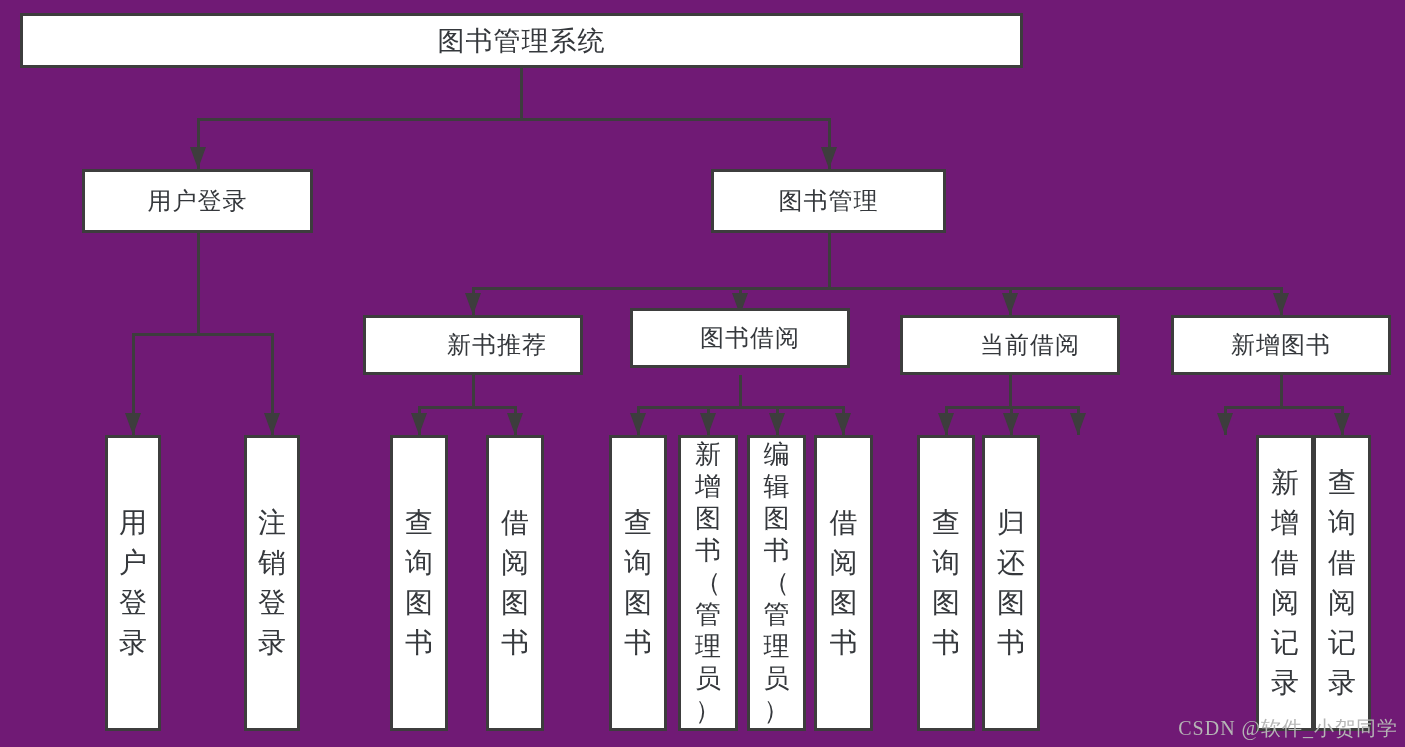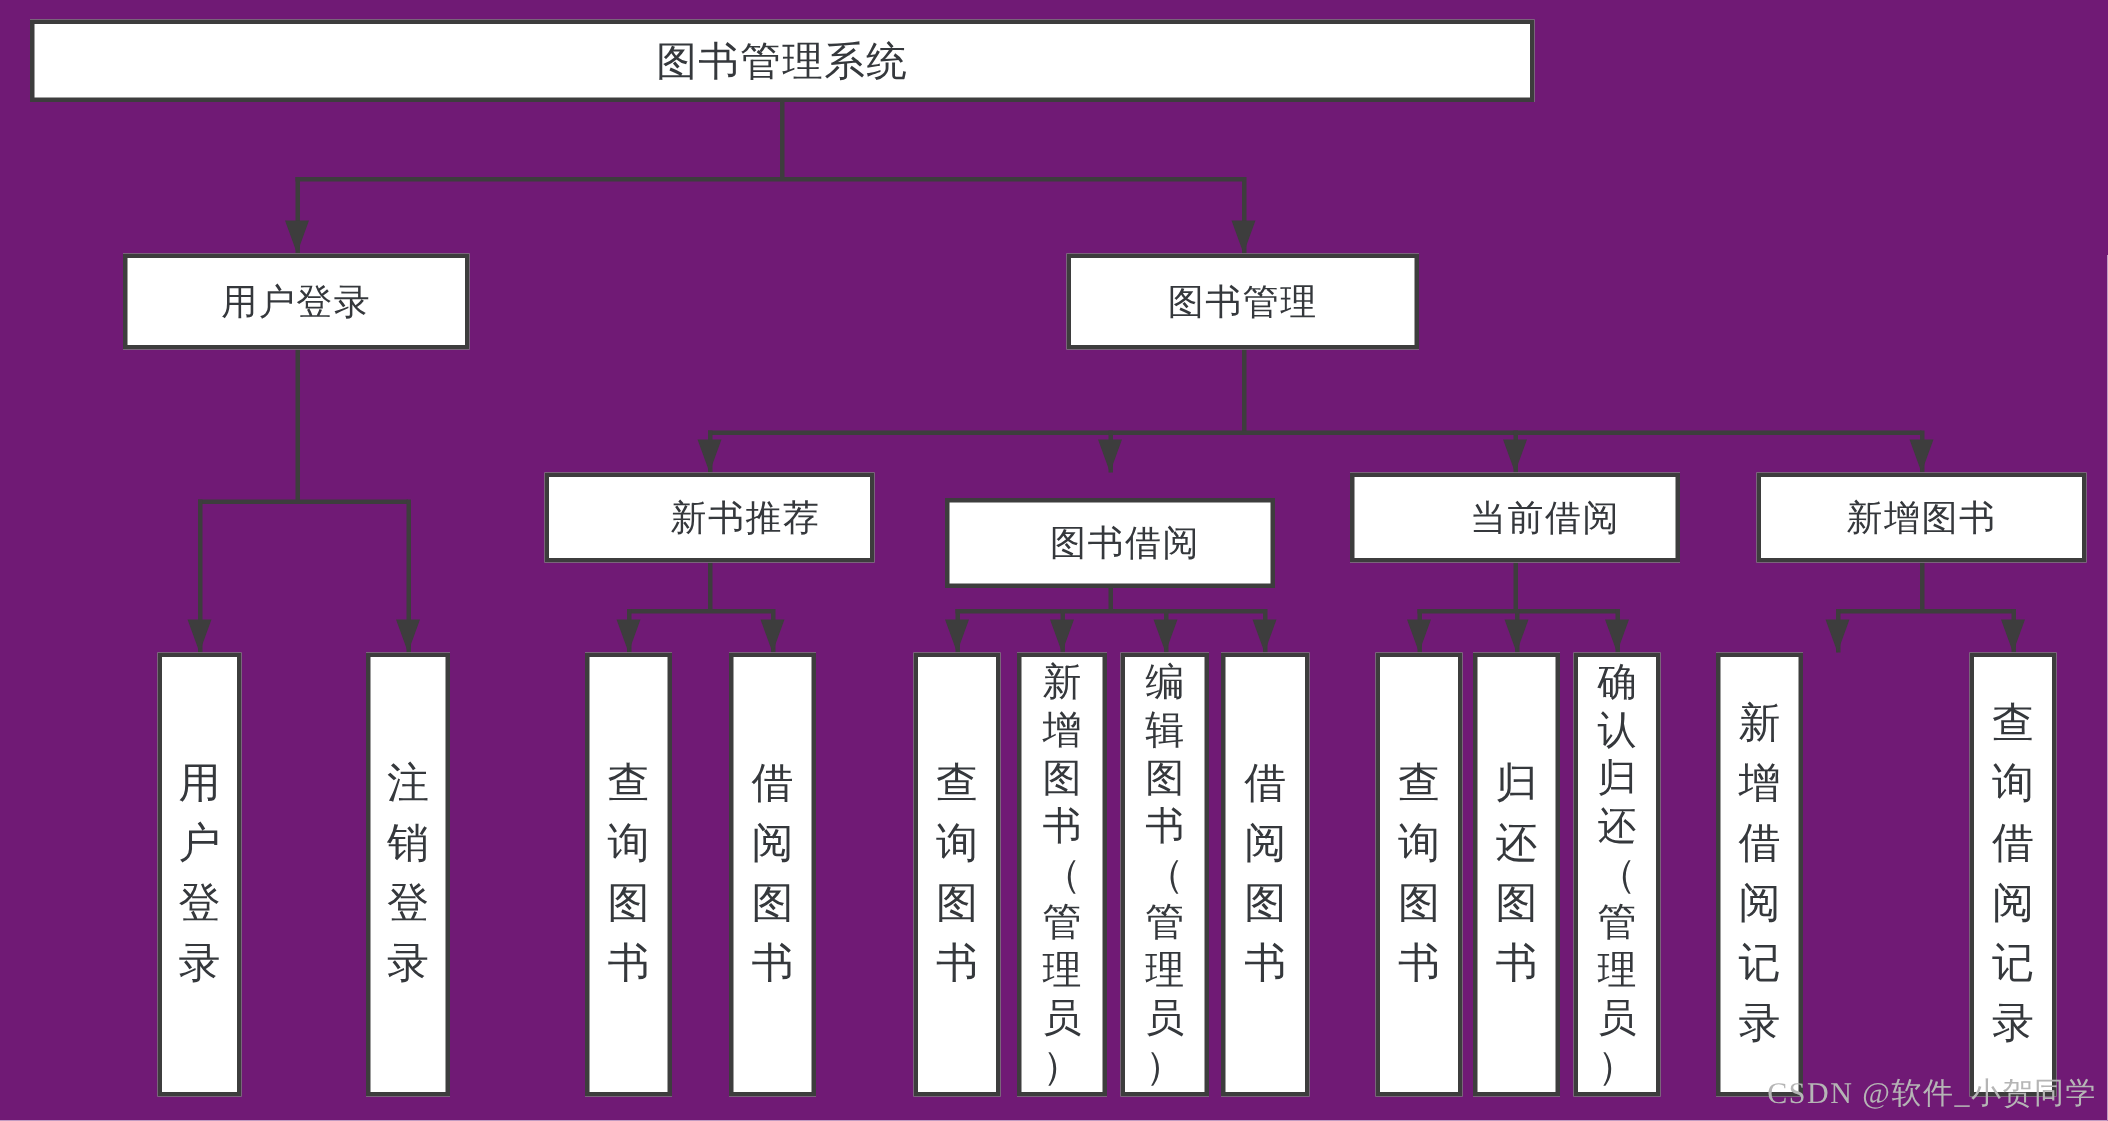--- a/index.html
+++ b/index.html
@@ -97,21 +97,21 @@
   <div class="vl" style="left:1341px;top:406px;height:29px;"></div>
   <div class="ah" style="left:1217px;top:413px;"></div>
   <div class="ah" style="left:1334px;top:413px;"></div>
 
   <div class="box hbox rootbox" style="left:20px;top:13px;width:1003px;height:55px;">图书管理系统</div>
 
   <div class="box hbox" style="left:82px;top:169px;width:231px;height:64px;">用户登录</div>
   <div class="box hbox" style="left:711px;top:169px;width:235px;height:64px;">图书管理</div>
 
   <div class="box hbox" style="left:363px;top:315px;width:220px;height:60px;padding-left:48px;">新书推荐</div>
-  <div class="box hbox" style="left:630px;top:332px;width:220px;height:60px;padding-left:20px;">图书借阅</div>
+  <div class="box hbox" style="left:630px;top:308px;width:220px;height:60px;padding-left:20px;">图书借阅</div>
   <div class="box hbox" style="left:900px;top:315px;width:220px;height:60px;padding-left:40px;">当前借阅</div>
   <div class="box hbox" style="left:1171px;top:315px;width:220px;height:60px;">新增图书</div>
 
   <div class="box vbox" style="left:105px;top:435px;width:56px;height:296px;">
       <span>用户登录</span>
     </div>
   <div class="box vbox" style="left:244px;top:435px;width:56px;height:296px;">
       <span>注销登录</span>
     </div>
 
@@ -134,25 +134,22 @@
   <div class="box vbox" style="left:814px;top:435px;width:59px;height:296px;">
       <span>借阅图书</span>
     </div>
 
   <div class="box vbox" style="left:917px;top:435px;width:58px;height:296px;">
       <span>查询图书</span>
     </div>
   <div class="box vbox" style="left:982px;top:435px;width:58px;height:296px;">
       <span>归还图书</span>
     </div>
-  <div class="box vbox long" style="left:1049px;top:435px;width:58px;height:296px;">
-      <span>确认归还（管理员）</span>
-    </div>
 
-  <div class="box vbox" style="left:1144px;top:435px;width:58px;height:296px;">
+  <div class="box vbox" style="left:1256px;top:435px;width:58px;height:296px;">
       <span>新增借阅记录</span>
     </div>
   <div class="box vbox" style="left:1313px;top:435px;width:58px;height:296px;">
       <span>查询借阅记录</span>
     </div>
 
   <div class="watermark">CSDN @软件_小贺同学</div>
 
 </div>
 

